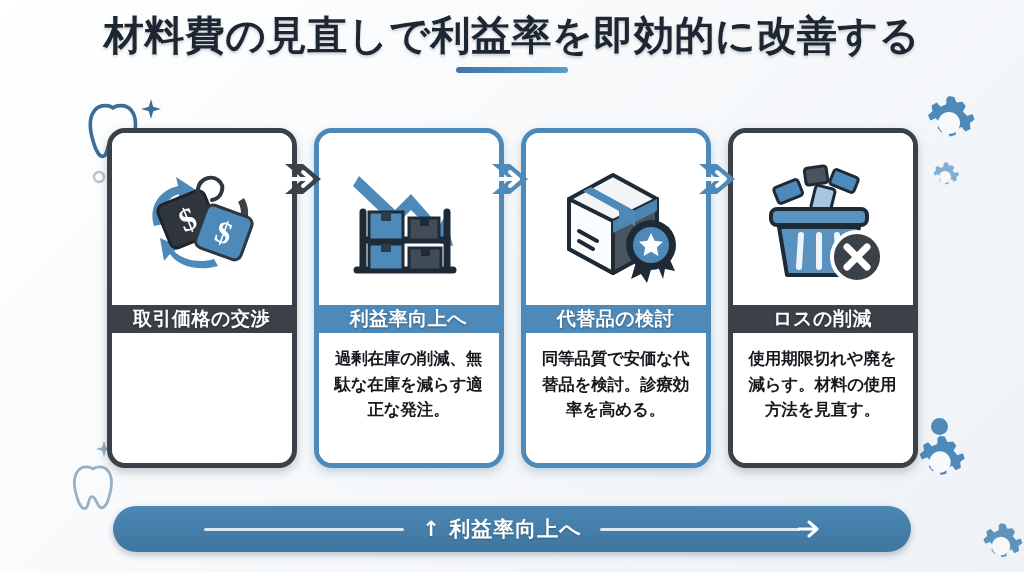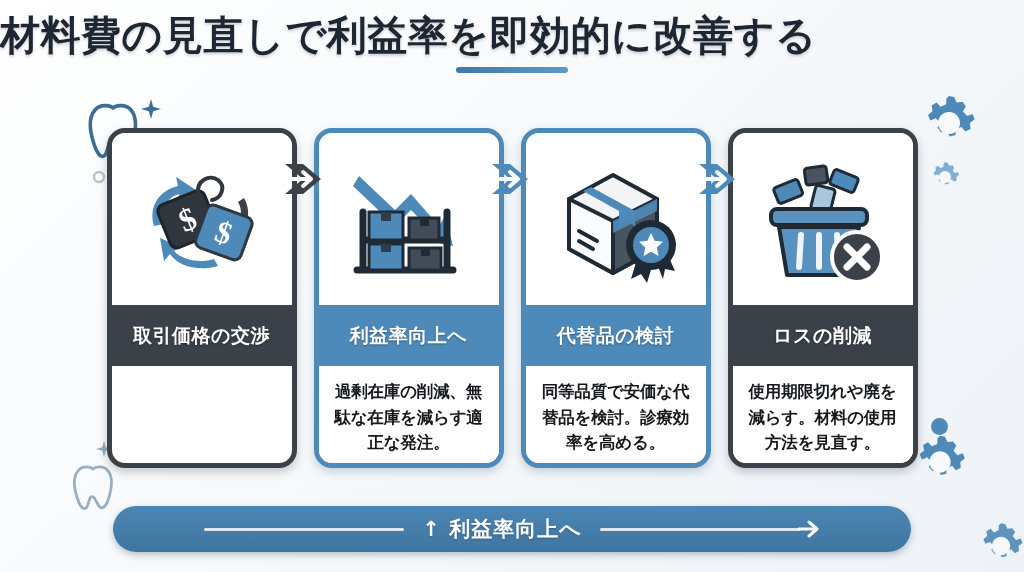--- a/index.html
+++ b/index.html
@@ -10,21 +10,21 @@
     position:relative;
   }
 
   
   .bg-deco { position:absolute; inset:0; pointer-events:none; z-index:0; }
   .deco { position:absolute; }
 
   
   .title-wrap {
     position:absolute; top:12px; left:0; width:1024px;
-    z-index:3;
+    text-align:center; z-index:3;
   }
   .title {
     font-size:40px; font-weight:bold; color:#1d2733;
     letter-spacing:0.5px; line-height:1.15;
     text-shadow:0 2px 3px rgba(0,0,0,0.18);
     white-space:nowrap;
   }
   .title-underline {
     width:112px; height:6px; margin:9px auto 0;
     background:linear-gradient(90deg,#3f78a8,#5a9bc8);
@@ -48,21 +48,21 @@
     position:relative;
   }
   .card.blue { border-color:#4e8ab9; box-shadow:0 4px 10px rgba(60,110,150,0.28); }
 
   .card-icon {
     height:172px; flex:none;
     display:flex; align-items:center; justify-content:center;
     background:#fff;
   }
   .card-head {
-    height:61px; flex:none;
+    height:28px; flex:none;
     background:#3a4149;
     display:flex; align-items:center; justify-content:center;
     color:#ffffff; font-size:19px; font-weight:bold;
     letter-spacing:0.5px;
     text-shadow:0 1px 2px rgba(0,0,0,0.35);
   }
   .card.blue .card-head { background:#4e8ab9; }
   .card-body {
     flex:1; background:#fff;
     padding:13px 11px 0;

